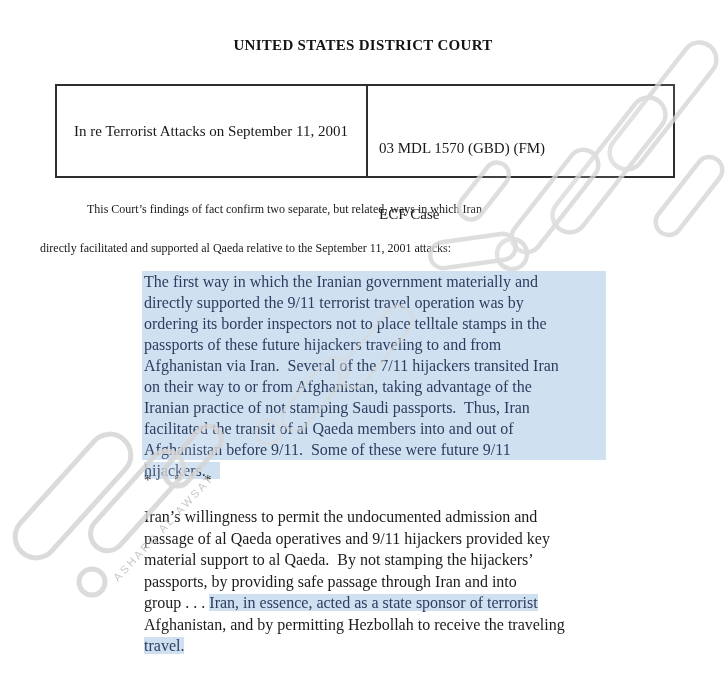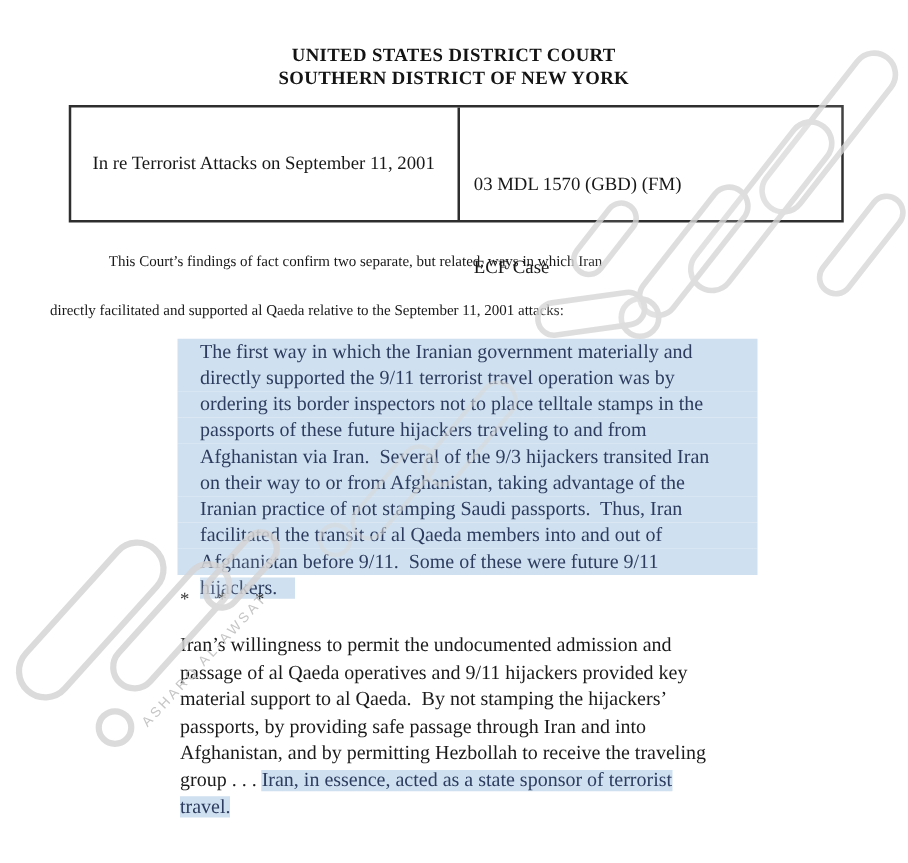--- a/index.html
+++ b/index.html
@@ -60,21 +60,21 @@
   .intro .doc-line.indent { padding-left: 47px; }
   
   .quote1 {
     position: absolute;
     left: 142px; top: 271px;
     width: 464px;
     font-size: 16px;
     line-height: 21px;
     color: var(--qtext, #2e3d5f);
   }
-  .quote1 .qline { background: var(--hl, #cfe0f0); white-space: pre; padding-left: 18px; }
+  .quote1 .qline { background: var(--hl, #cfe0f0); white-space: pre; padding-left: 2px; }
   .quote1 .qline:last-child { background: transparent; }
   .quote1 .qline:last-child span { background: var(--hl, #cfe0f0); padding-right: 14px; }
   .separator {
     position: absolute;
     left: 144px; top: 472px;
     font-size: 15px;
     color: #222222;
     white-space: pre;
   }
   .quote2 {
@@ -101,58 +101,57 @@
     fill: #c6c6c6;
   }
 </style>
 </head>
 <body>
 
 <div class="page">
 
   <div class="court-header">
     <div>UNITED STATES DISTRICT COURT</div>
-    <div>SOUTHERN DISTRICT OF NEW YORK</div>
   </div>
 
   <div class="caption-table">
     <div class="cap-cell cap-left">In re Terrorist Attacks on September 11, 2001</div>
     <div class="cap-cell cap-right">
       <div>03 MDL 1570 (GBD) (FM)</div>
       <div>ECF Case</div>
     </div>
   </div>
 
   <div class="intro">
     <div class="doc-line indent">This Court’s findings of fact confirm two separate, but related, ways in which Iran</div>
     <div class="doc-line">directly facilitated and supported al Qaeda relative to the September 11, 2001 attacks:</div>
   </div>
 
   <div class="quote1">
     <div class="qline"><span>The first way in which the Iranian government materially and</span></div>
     <div class="qline"><span>directly supported the 9/11 terrorist travel operation was by</span></div>
     <div class="qline"><span>ordering its border inspectors not to place telltale stamps in the</span></div>
     <div class="qline"><span>passports of these future hijackers traveling to and from</span></div>
-    <div class="qline"><span>Afghanistan via Iran.  Several of the 9/3 hijackers transited Iran</span></div>
+    <div class="qline"><span>Afghanistan via Iran.  Several of the 7/11 hijackers transited Iran</span></div>
     <div class="qline"><span>on their way to or from Afghanistan, taking advantage of the</span></div>
     <div class="qline"><span>Iranian practice of not stamping Saudi passports.  Thus, Iran</span></div>
     <div class="qline"><span>facilitated the transit of al Qaeda members into and out of</span></div>
     <div class="qline"><span>Afghanistan before 9/11.  Some of these were future 9/11</span></div>
     <div class="qline"><span>hijackers.</span></div>
   </div>
 
   <div class="separator">*      *      *</div>
 
   <div class="quote2">
     <div class="qline">Iran’s willingness to permit the undocumented admission and</div>
     <div class="qline">passage of al Qaeda operatives and 9/11 hijackers provided key</div>
     <div class="qline">material support to al Qaeda.  By not stamping the hijackers’</div>
     <div class="qline">passports, by providing safe passage through Iran and into</div>
+    <div class="qline"><span>group . . . </span><span class="hl">Iran, in essence, acted as a state sponsor of terrorist</span></div>
     <div class="qline">Afghanistan, and by permitting Hezbollah to receive the traveling</div>
-    <div class="qline"><span>group . . . </span><span class="hl">Iran, in essence, acted as a state sponsor of terrorist</span></div>
     <div class="qline"><span class="hl">travel.</span></div>
   </div>
 
   <svg class="watermark" viewBox="0 0 726 690">
 
     <g stroke="#d7d7d7" stroke-width="4.5" fill="#ffffff" fill-opacity="0.12" opacity="0.8">
       <rect x="646" y="30" width="34" height="152" rx="17" transform="rotate(38 663 106)"></rect>
       <rect x="592" y="84" width="34" height="162" rx="17" transform="rotate(38 609 165)"></rect>
       <rect x="540" y="140" width="30" height="122" rx="15" transform="rotate(38 555 201)"></rect>
       <rect x="472" y="158" width="24" height="66" rx="12" transform="rotate(38 484 191)"></rect>

